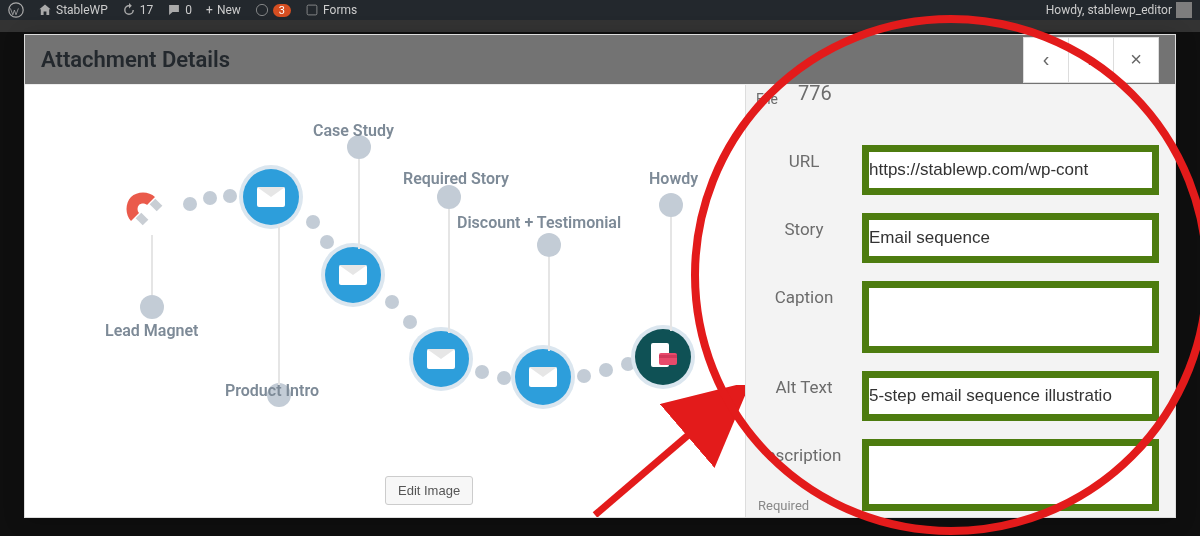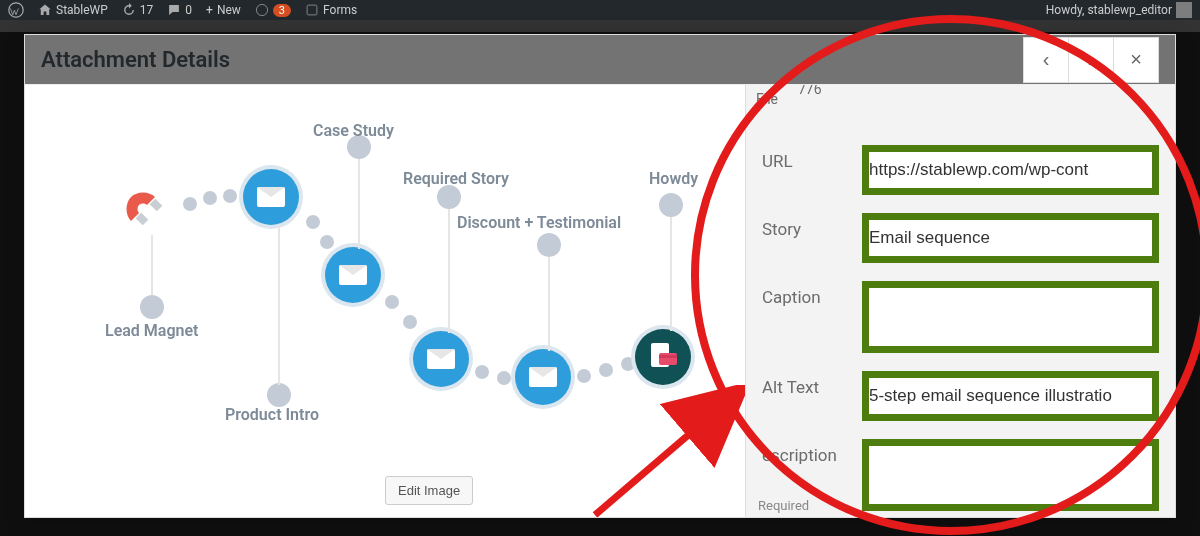--- a/index.html
+++ b/index.html
@@ -78,42 +78,42 @@
   border-radius:3px; font-size:13px; color:#555; cursor:pointer;
 }
 .vsep { position:absolute; width:2px; background:#e5e5e5; }
 
 .details-panel {
   width:430px; border-left:1px solid #ddd; background:#f3f3f3;
   position:relative; padding:14px 16px; overflow:hidden;
 }
 .panel-row { display:flex; align-items:flex-start; margin-bottom:18px; }
 .panel-label {
-  width:100px; text-align:left; color:#6c6c6c; font-size:17px;
+  width:100px; text-align:center; color:#6c6c6c; font-size:17px;
   padding-right:16px; padding-top:6px;
 }
 .panel-input {
   flex:1; border:7px solid #4d7c0f; background:#fff; font-size:17px;
   padding:8px 0; color:#333; min-height:38px;
 }
 textarea.panel-input { height:72px; resize:none; }
 
 
 .red-circle {
   position:absolute; width:520px; height:520px; border:8px solid #e31b1b;
   border-radius:50%; pointer-events:none; top:-20px; right:-36px;
 }
 .red-arrow {
   position:absolute; left:560px; top:300px; width:160px; height:140px;
   pointer-events:none;
 }
 .meta-file {
   position:absolute; top:6px; left:10px; color:#6c6c6c; font-size:14px;
 }
-.meta-776 { position:absolute; top:-4px; left:52px; color:#6c6c6c; font-size:14px; }
+.meta-776 { position:absolute; top:-4px; left:52px; color:#6c6c6c; font-size:20px; }
 .req { position:absolute; bottom:4px; left:12px; color:#888; font-size:13px; }
 </style>
 </head>
 <body>
 
 <div class="adminbar">
   <div class="adminbar-left">
     <span class="adminbar-item">
       <svg width="16" height="16" viewBox="0 0 20 20">
           <circle cx="10" cy="10" r="9" fill="none" stroke="#aaa" stroke-width="1.5"></circle>
@@ -233,21 +233,21 @@
 
         <div class="vsep" style="left:126px; top:150px; height:60px;"></div>
         <div class="vsep" style="left:253px; top:140px; height:160px;"></div>
         <div class="vsep" style="left:333px; top:74px; height:90px;"></div>
         <div class="vsep" style="left:423px; top:124px; height:124px;"></div>
         <div class="vsep" style="left:523px; top:172px; height:94px;"></div>
         <div class="vsep" style="left:645px; top:132px; height:114px;"></div>
 
         <div class="seq-label" style="left:80px;  top:236px;">Lead Magnet</div>
         <div class="seq-label" style="left:288px; top:36px;">Case Study</div>
-        <div class="seq-label" style="left:200px; top:320px;">Product Intro</div>
+        <div class="seq-label" style="left:200px; top:296px;">Product Intro</div>
         <div class="seq-label" style="left:378px; top:84px;">Required Story</div>
         <div class="seq-label" style="left:432px; top:128px;">Discount + Testimonial</div>
         <div class="seq-label" style="left:624px; top:84px;">Howdy</div>
 
         <button class="edit-image-btn">Edit Image</button>
       </div>
 
       <svg class="red-arrow" viewBox="0 0 160 140">
         <defs>
             <marker id="ah" markerWidth="12" markerHeight="12" refX="9" refY="6" orient="auto">

